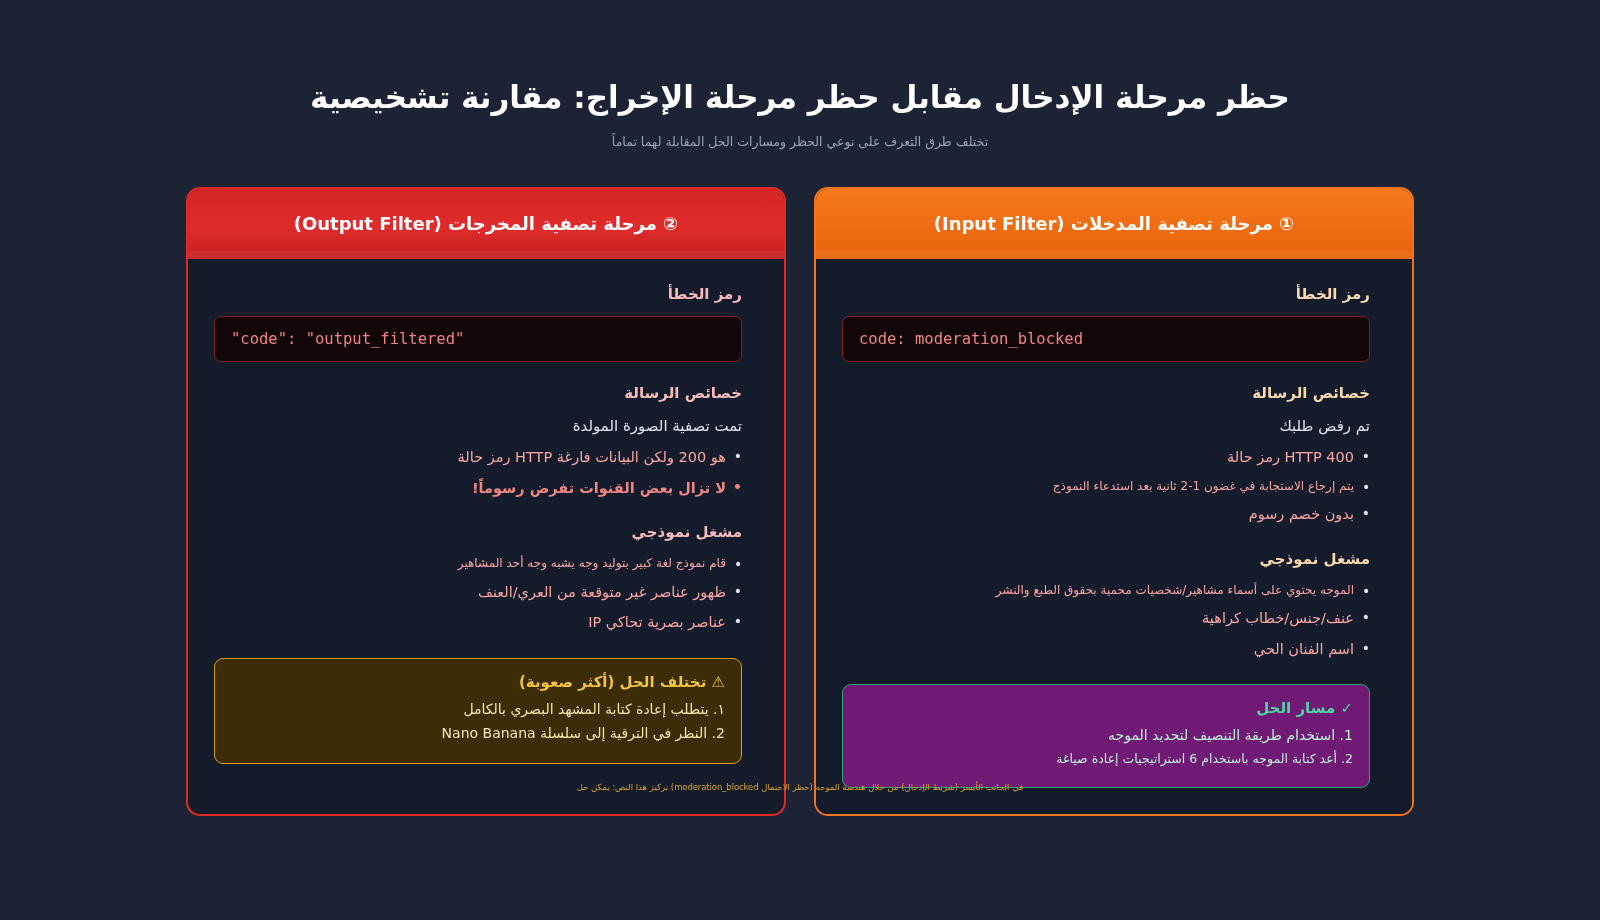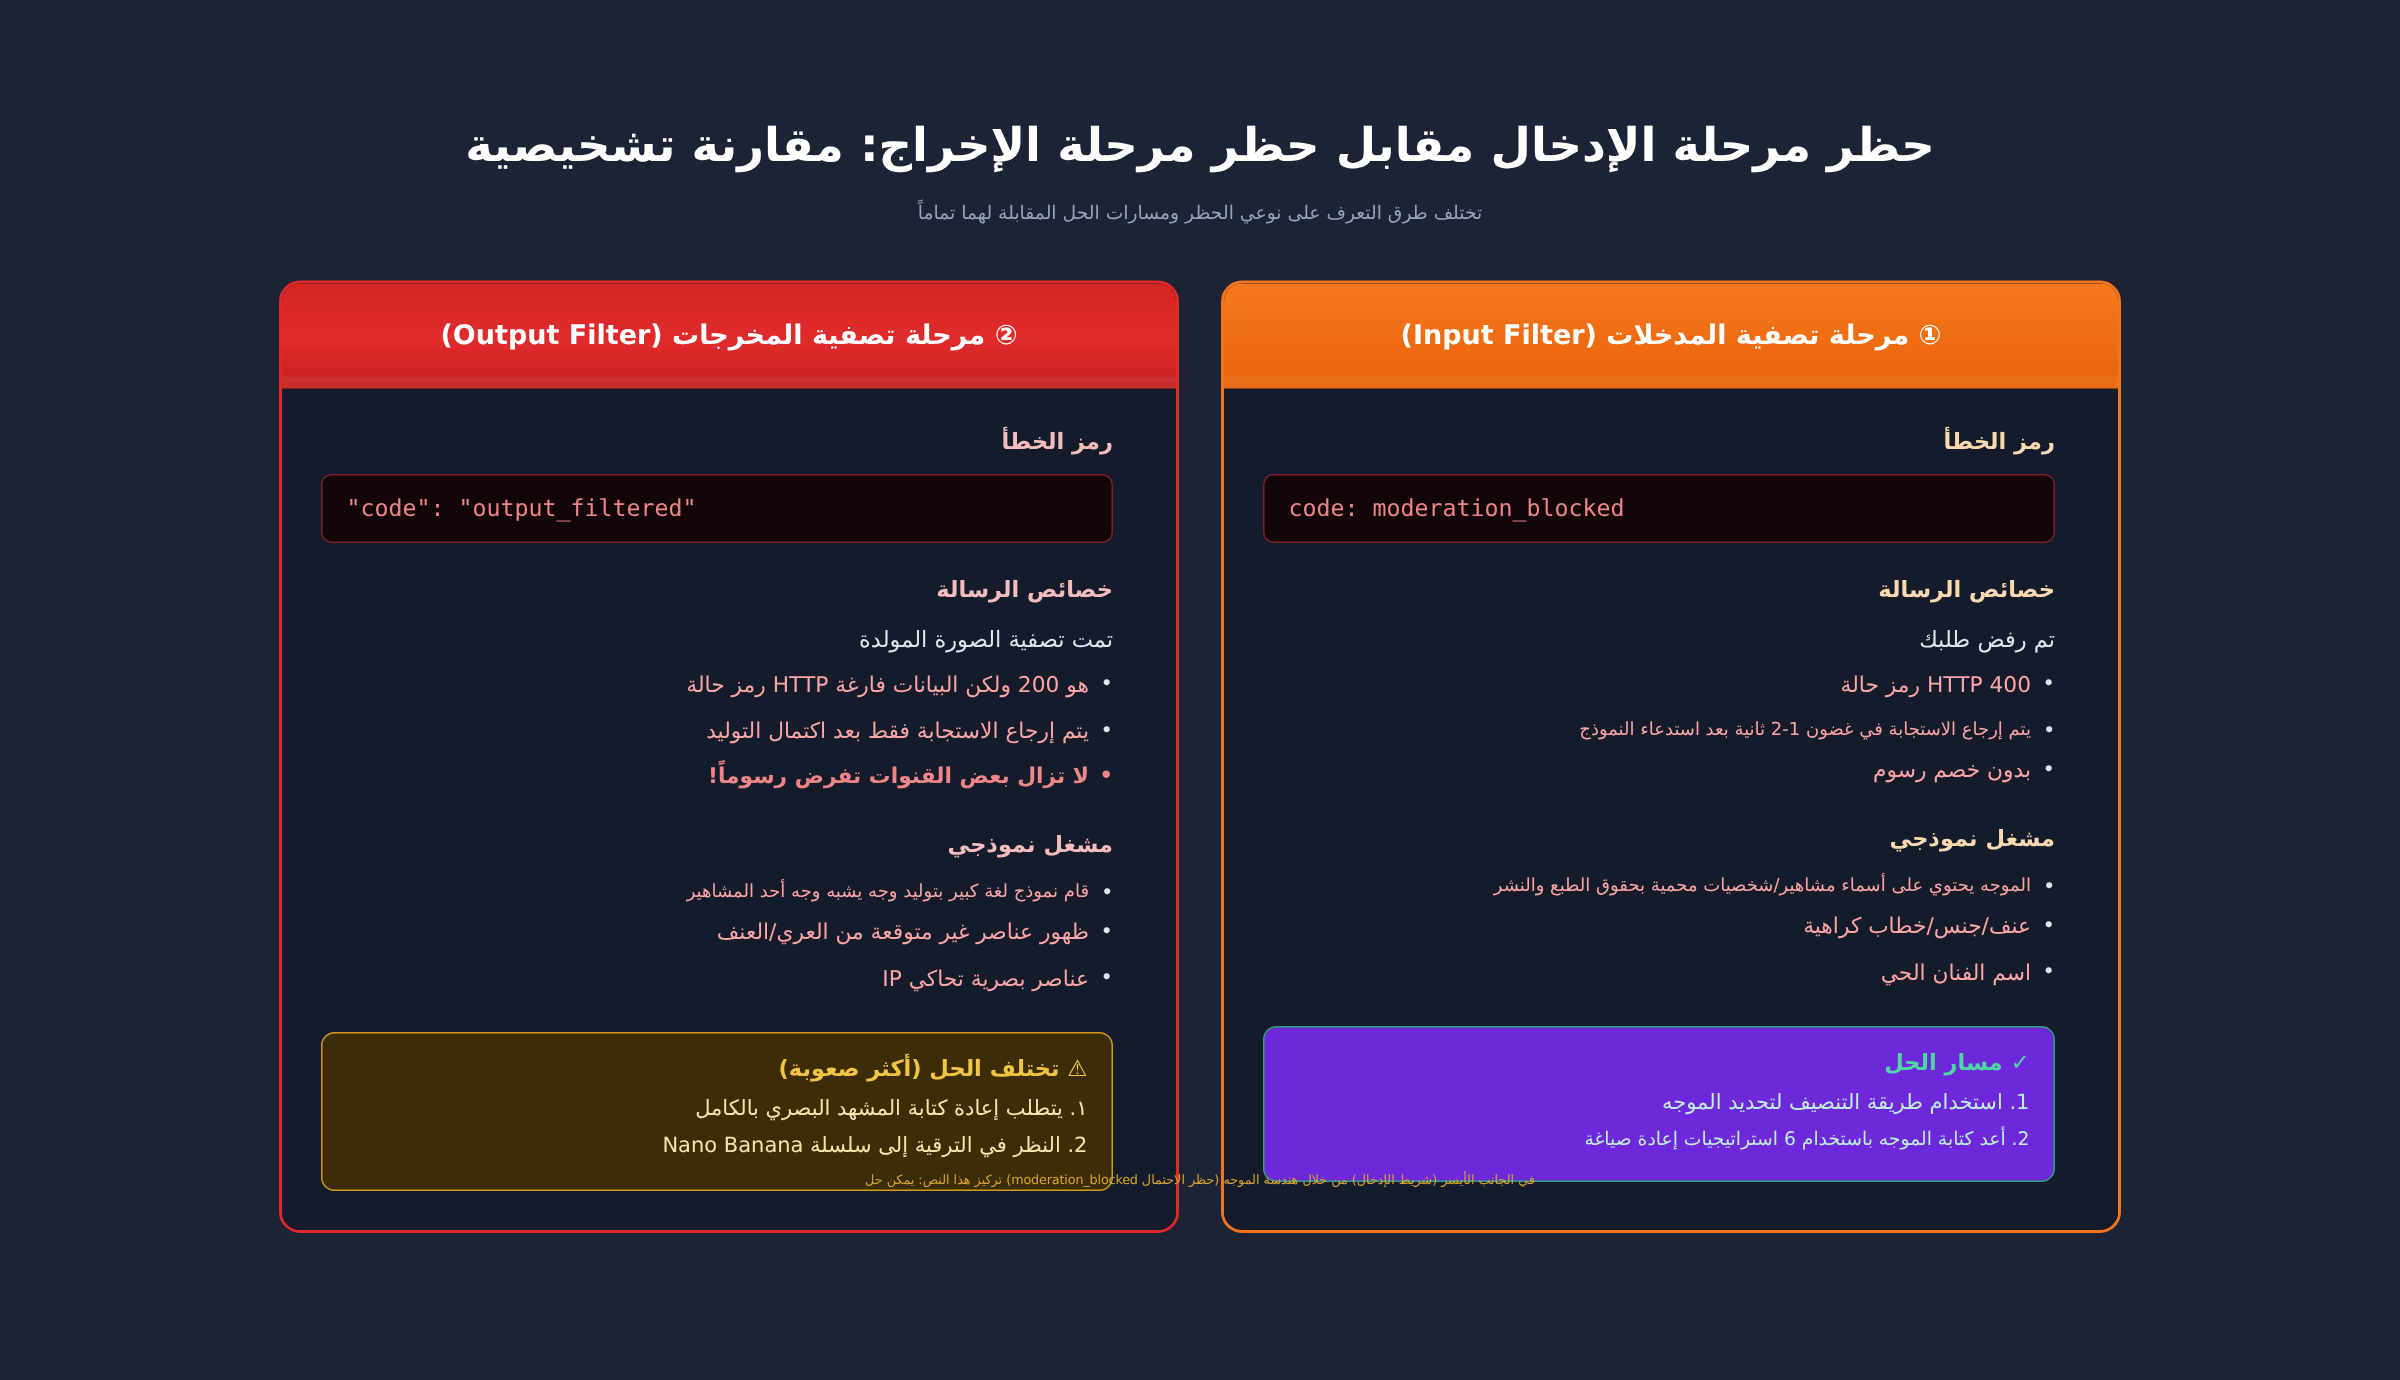--- a/index.html
+++ b/index.html
@@ -187,21 +187,21 @@
 
   
   .solution {
     margin-top: 24px;
     border-radius: 9px;
     padding: 14px 16px 16px 16px;
     direction: rtl;
   }
 
   .solution.good {
-    background: #6d28d9;
+    background: #701a75;
     border: 1px solid #2fa37a;
   }
 
   .solution.hard {
     background: #3d2d06;
     border: 1px solid #d39a1c;
   }
 
   .solution-title {
     font-size: 15px;
@@ -286,21 +286,20 @@
       <div class="card-header">② مرحلة تصفية المخرجات (Output Filter)</div>
       <div class="card-body">
 
         <div class="section-label">رمز الخطأ</div>
         <div class="code-box">"code": "output_filtered"</div>
 
         <div class="section-label">خصائص الرسالة</div>
         <div class="plain-line">تمت تصفية الصورة المولدة</div>
         <ul class="bullets">
           <li>هو 200 ولكن البيانات فارغة HTTP رمز حالة</li>
-          <li>يتم إرجاع الاستجابة فقط بعد اكتمال التوليد</li>
           <li class="danger">لا تزال بعض القنوات تفرض رسوماً!</li>
         </ul>
 
         <div class="section-label trigger-label">مشغل نموذجي</div>
         <ul class="bullets">
           <li class="small">قام نموذج لغة كبير بتوليد وجه يشبه وجه أحد المشاهير</li>
           <li>ظهور عناصر غير متوقعة من العري/العنف</li>
           <li>عناصر بصرية تحاكي IP</li>
         </ul>
 

